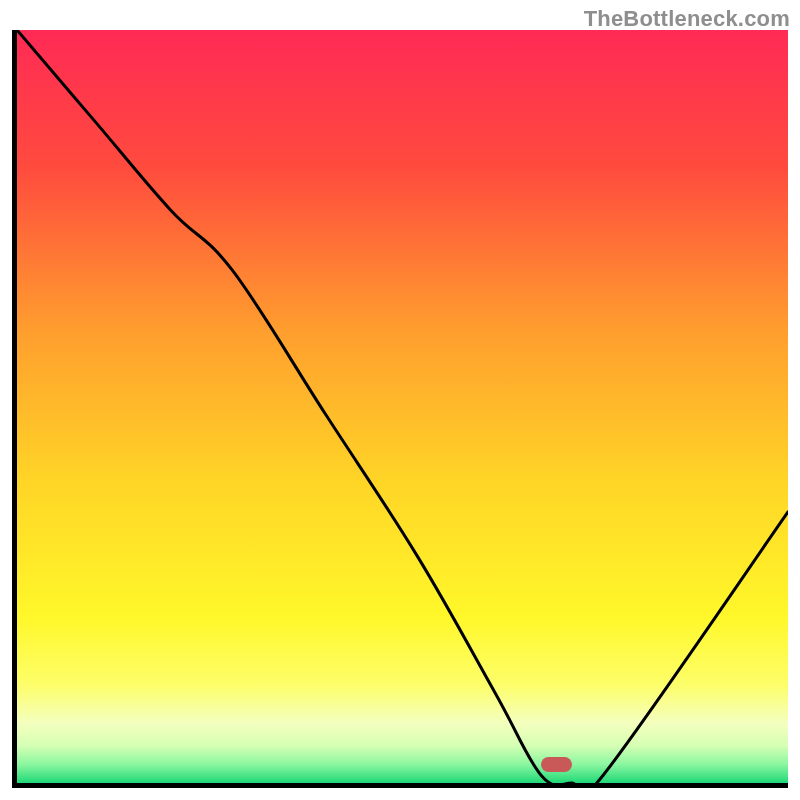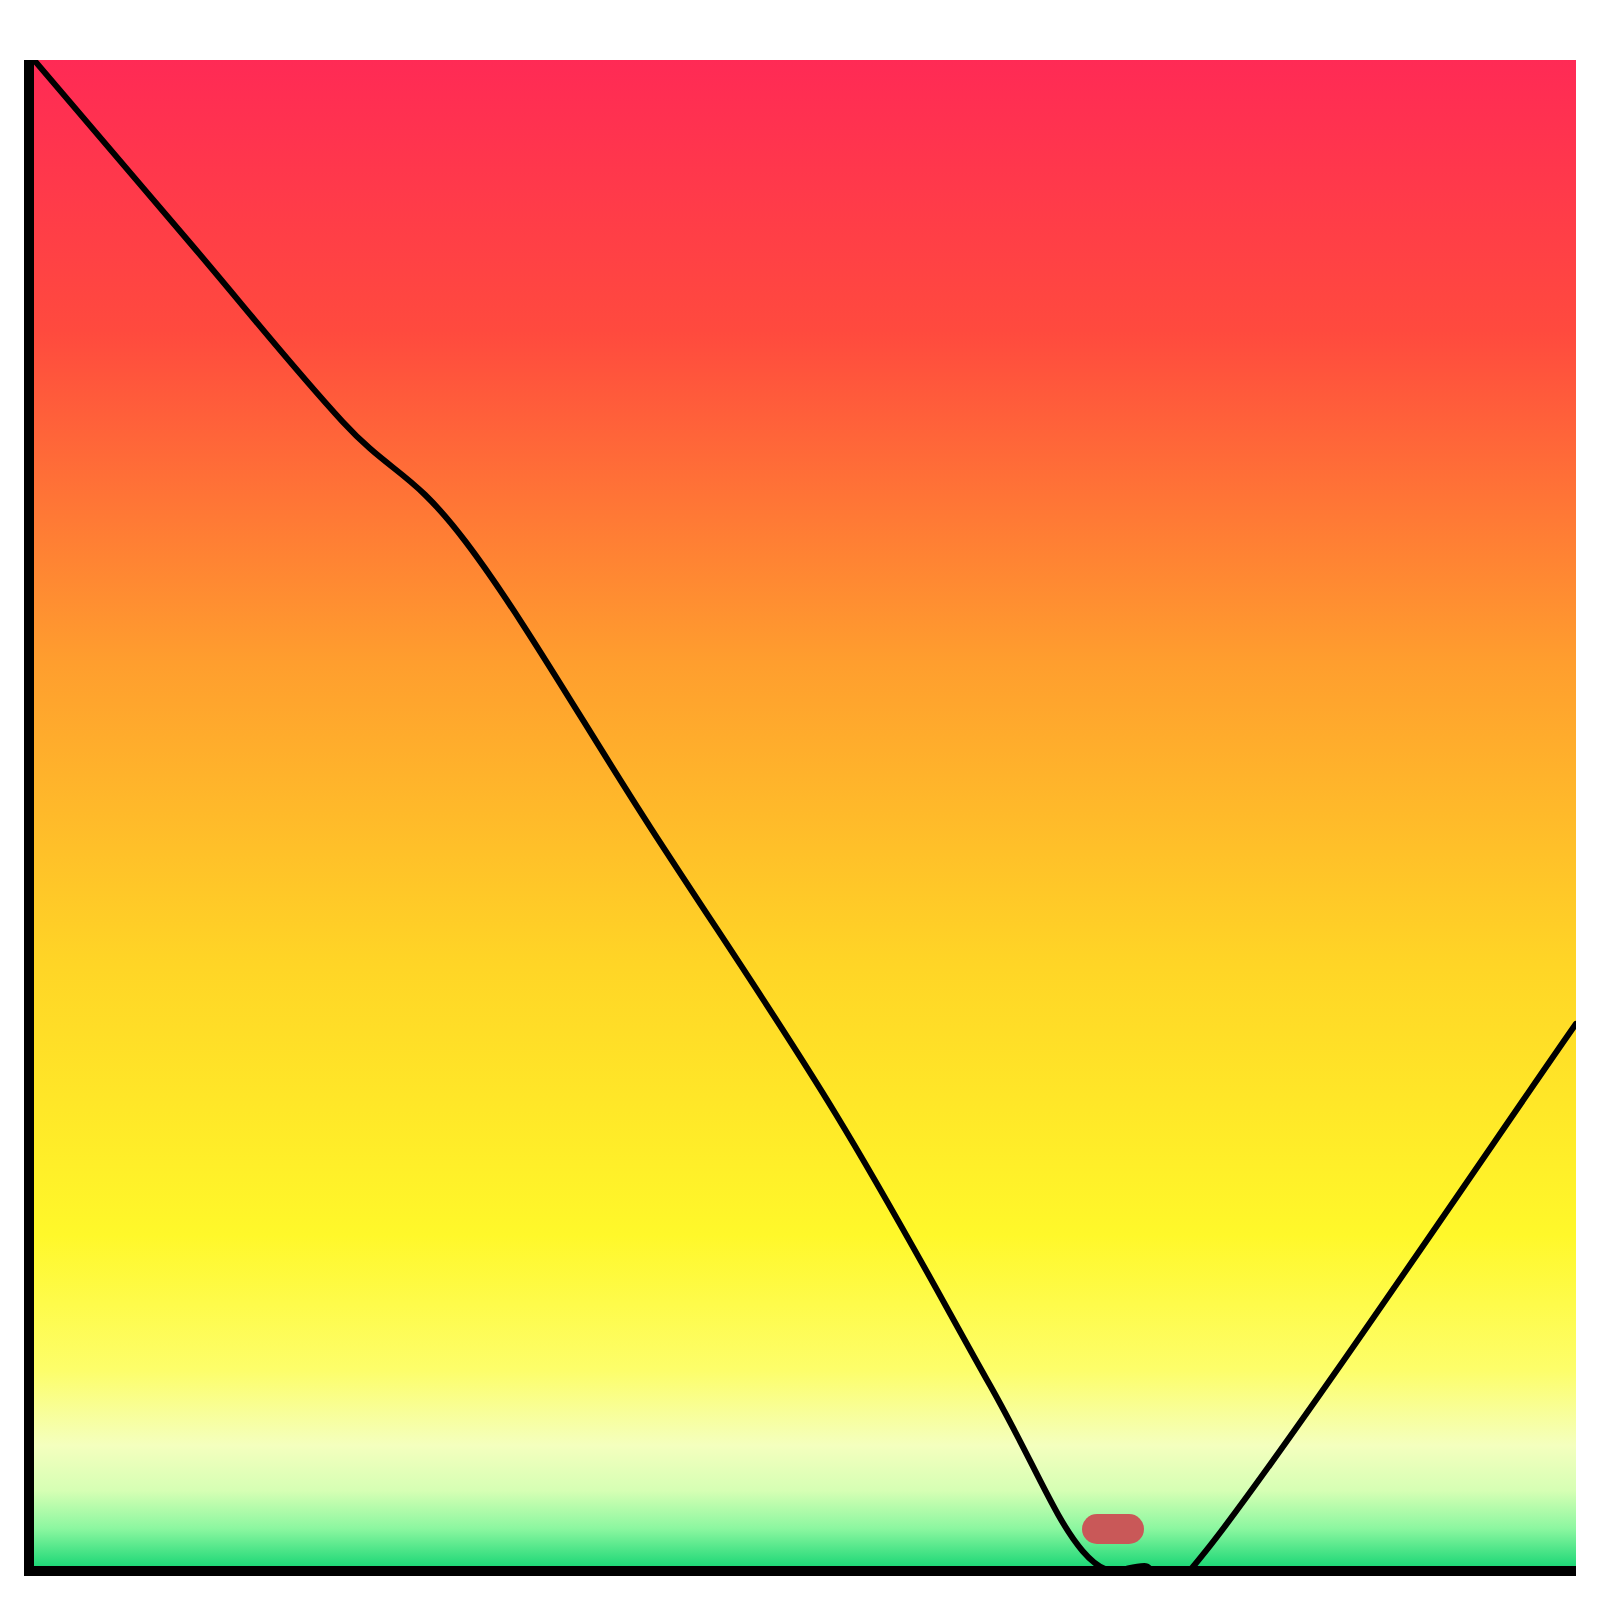--- a/index.html
+++ b/index.html
@@ -36,20 +36,21 @@
     height: 15px;
     border-radius: 8px;
     background: #c95858;
     bottom: 11px;
   }
 </style>
 </head>
 <body>
 <div class="frame">
 
+  <div class="watermark">TheBottleneck.com</div>
 
   <div class="axis axis-y"></div>
   <div class="axis axis-x"></div>
 
   <div class="plot">
     <svg viewBox="0 0 771 753" preserveAspectRatio="none">
       <defs>
         <linearGradient id="bg-grad" x1="0" y1="0" x2="0" y2="1">
             <stop offset="0%" stop-color="#ff2a55"></stop>
             <stop offset="18%" stop-color="#ff4a3e"></stop>

